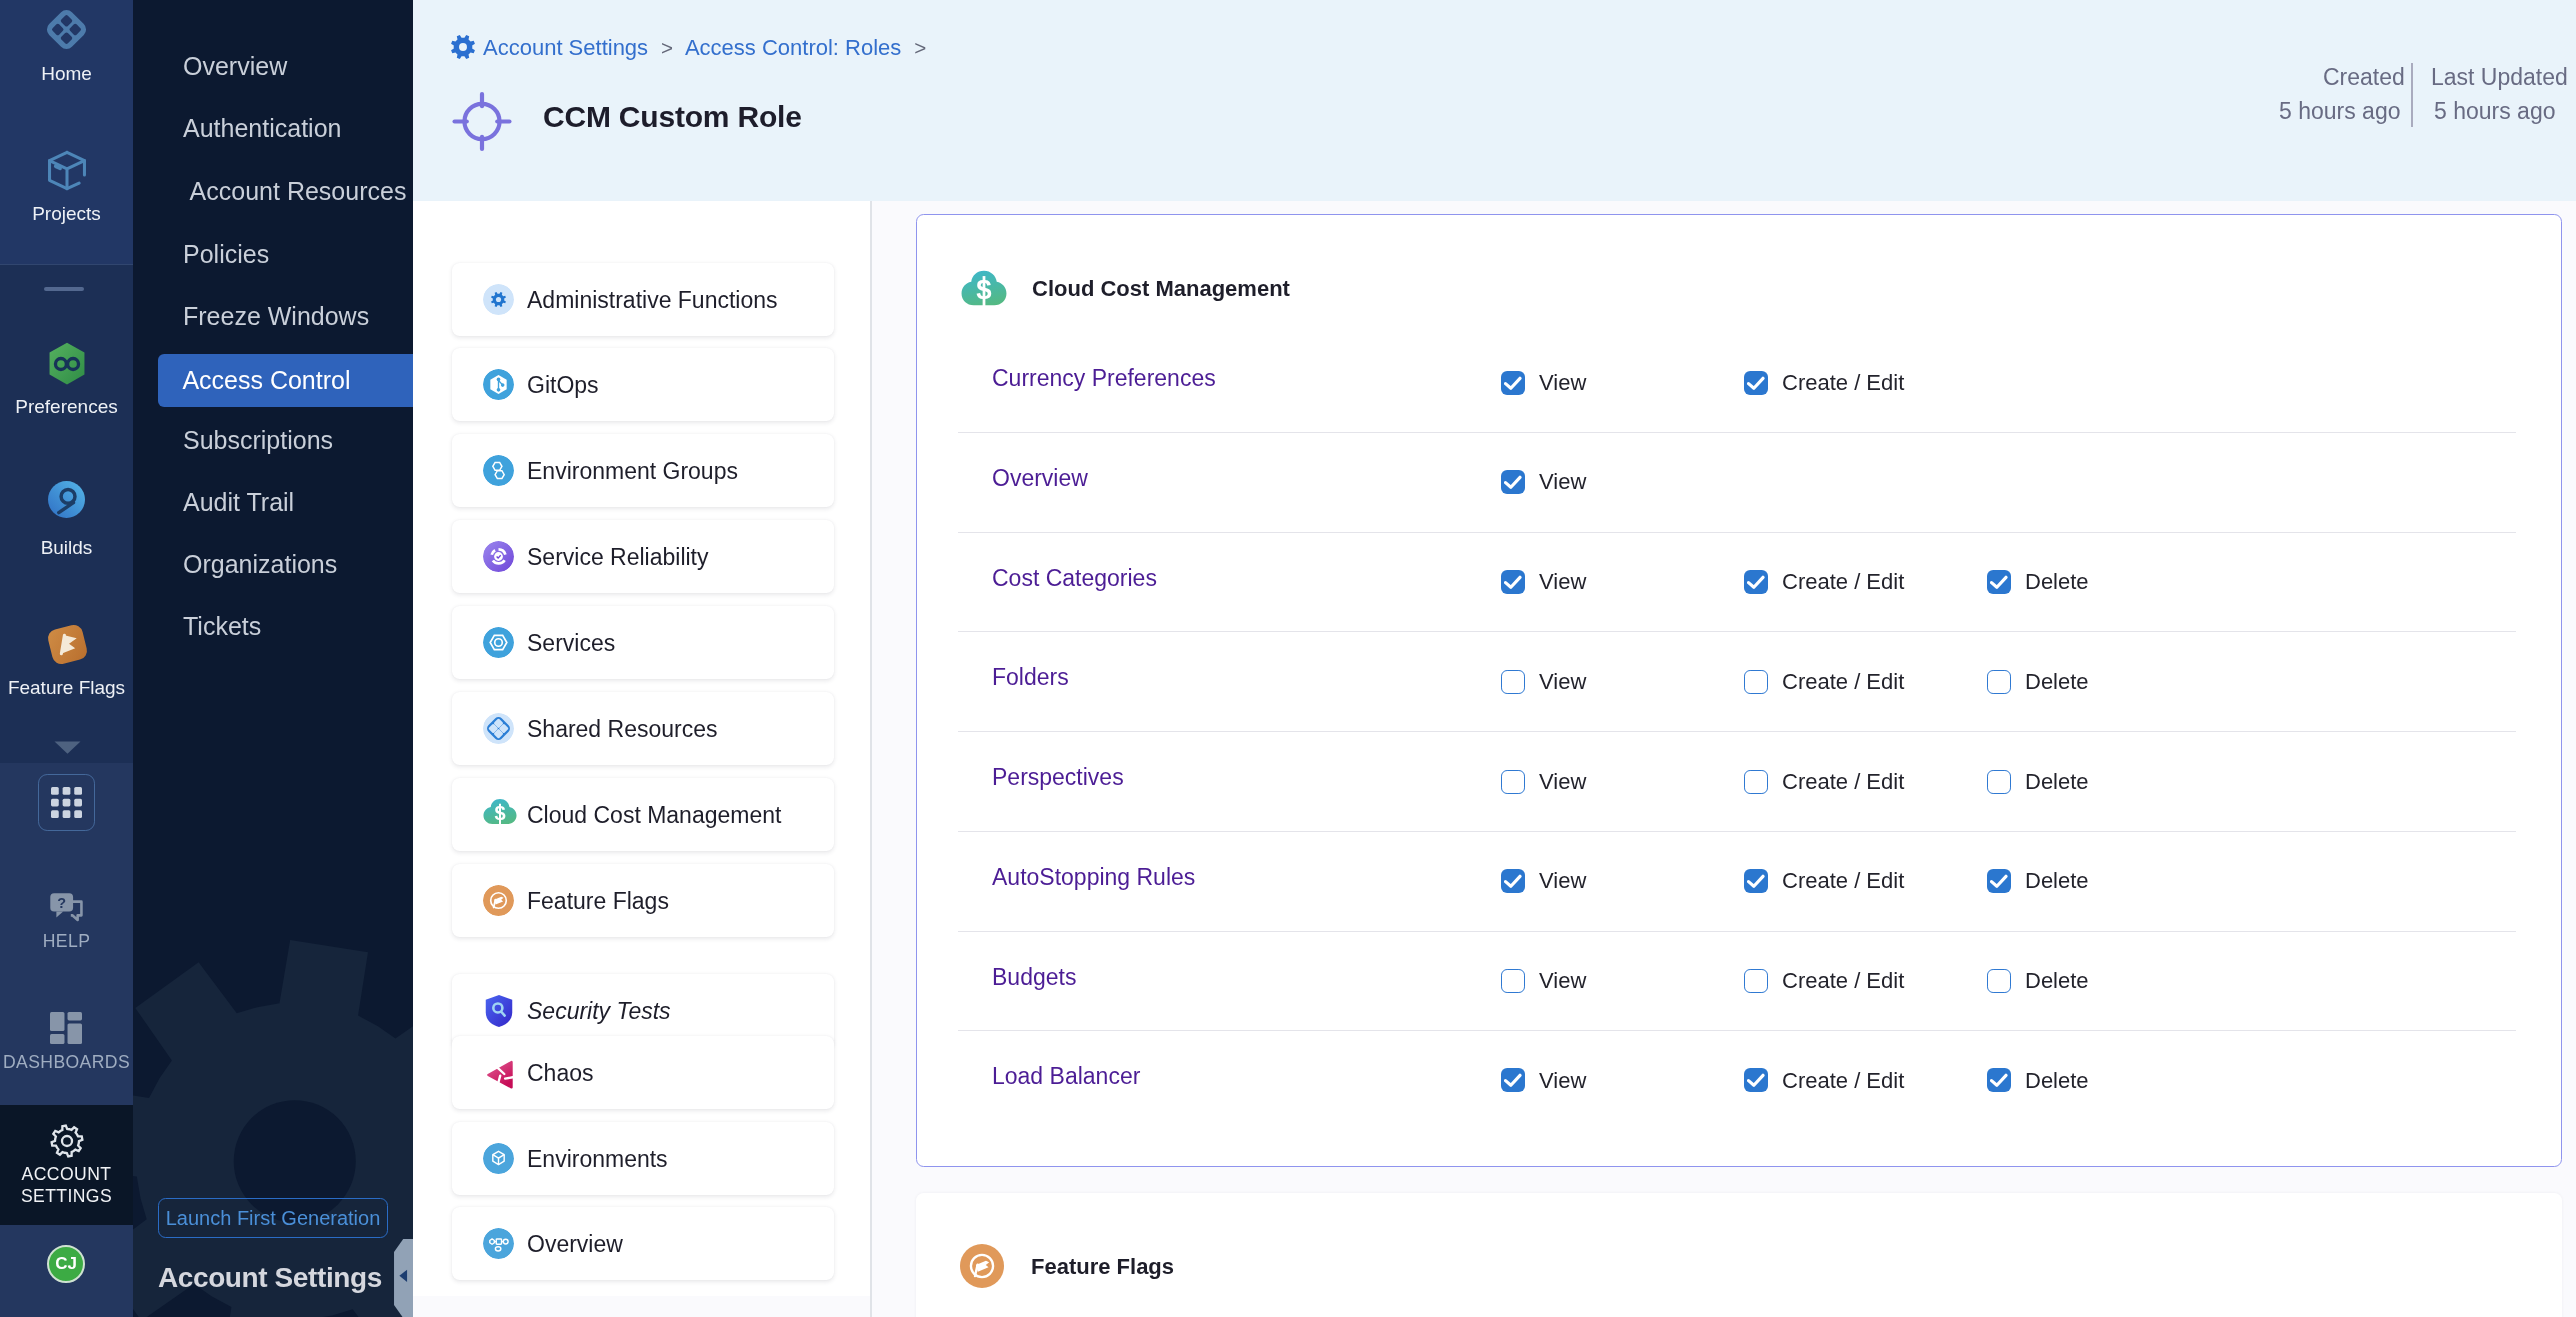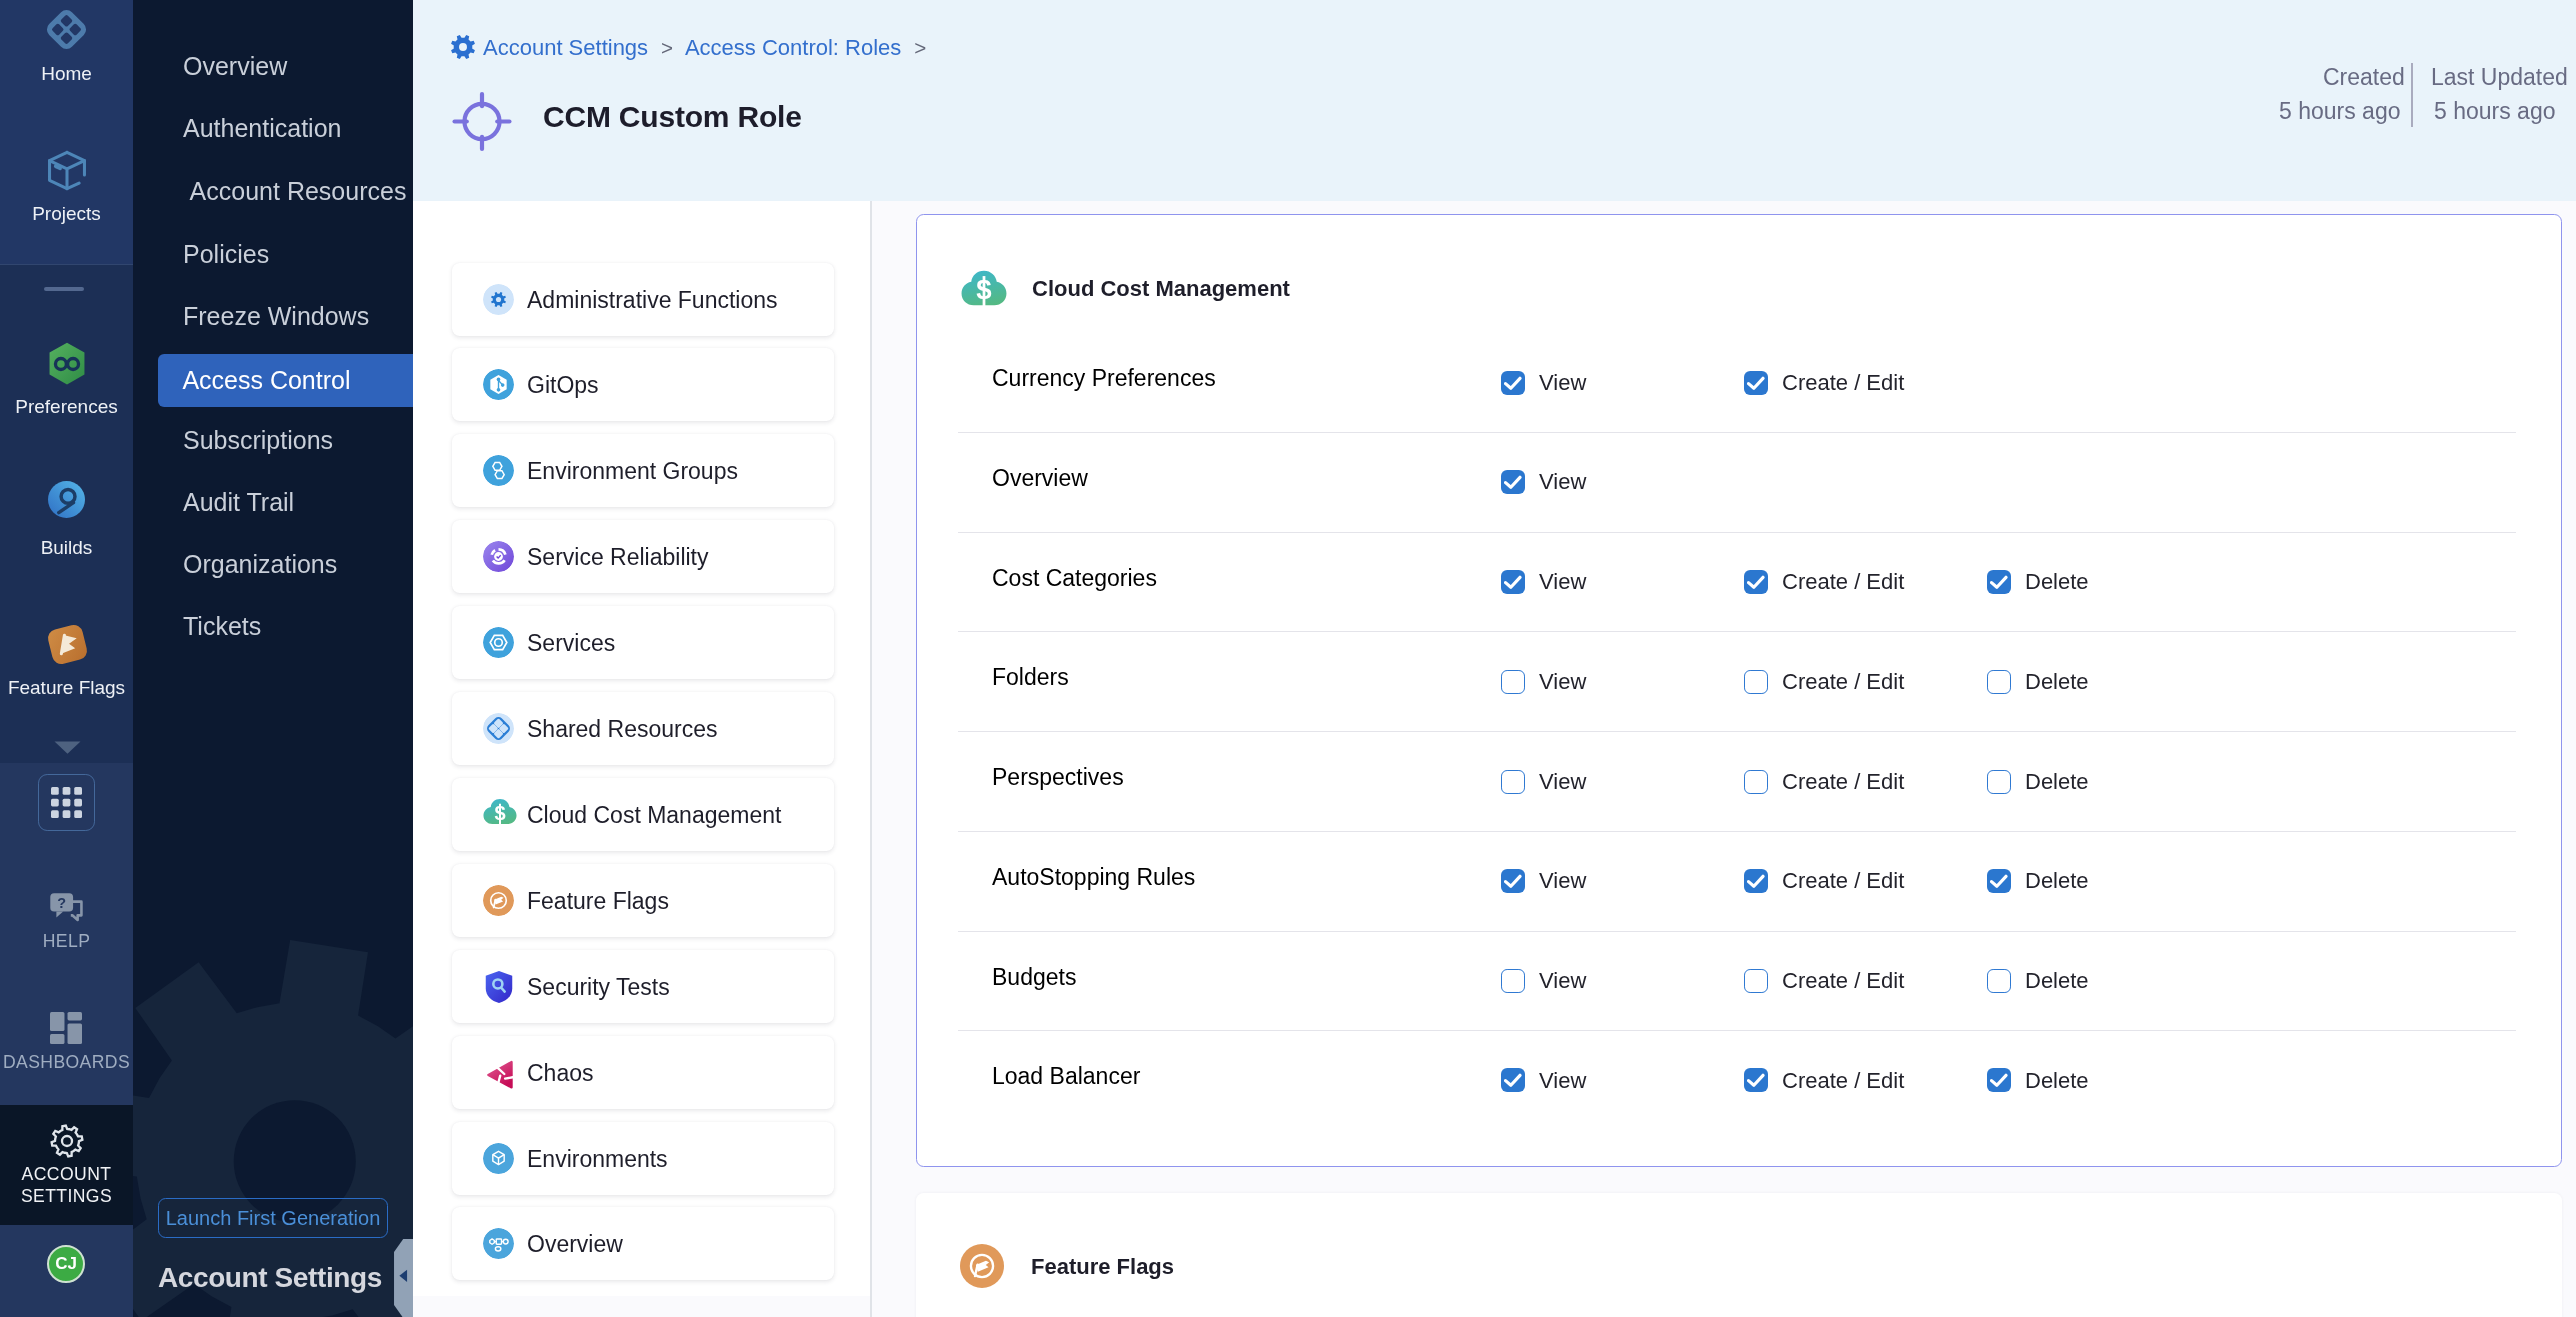--- a/index.html
+++ b/index.html
@@ -34,21 +34,21 @@
   #leftcol { position:absolute; left:413px; top:201px; width:457px; height:1095px; background:#ffffff; }
   #vdiv { position:absolute; left:870px; top:201px; width:1.5px; height:1117px; background:#e0e3e8; }
   .rescard { position:absolute; left:39px; width:382px; height:73px; background:#ffffff; border-radius:7.6px; box-shadow:0 1.5px 4.6px rgba(40,41,61,0.10), 0 0 1.5px rgba(40,41,61,0.06); }
   .rescard .ric { position:absolute; left:31px; top:20.6px; width:31px; height:31px; border-radius:50%; }
   .rescard .rlb { position:absolute; left:75px; top:0; height:73px; line-height:74px; font-size:23px; color:#1e1e2a; }
 
   
   #ccmcard { position:absolute; left:916px; top:214px; width:1646px; height:953px; background:#ffffff; border:1.5px solid #8f94ee; border-radius:7.6px; }
   #ffcard { position:absolute; left:916px; top:1193px; width:1646px; height:153px; background:#ffffff; border-radius:7.6px; box-shadow:0 0.8px 3.1px rgba(40,41,61,0.06); }
   .cardtitle { font-size:22px; font-weight:bold; color:#1e1e2a; }
-  .rowlbl { position:absolute; left:75px; font-size:23px; font-weight:500; color:#000000; }
+  .rowlbl { position:absolute; left:75px; font-size:23px; font-weight:500; color:#4c1d95; }
   .rsep { position:absolute; left:41px; width:1558px; height:0.8px; background:#e4e4ea; }
   .cb { position:absolute; width:24.4px; height:24.4px; border-radius:6.1px; }
   .cb.on { background:#2b77cf; }
   .cb.off { background:#ffffff; border:1.5px solid #2f79d2; }
   .cb svg { position:absolute; left:3.1px; top:4.6px; }
   .cblbl { position:absolute; font-size:22px; color:#23232c; }
 </style>
 </head>
 <body>
 
@@ -311,21 +311,21 @@
   <div class="rescard" style="top:663px;">
     <svg class="ric" width="31" height="31" viewBox="0 0 41 41">
       <circle cx="20.5" cy="20.5" r="20.5" fill="#e0995a"></circle>
       <circle cx="20.5" cy="20.5" r="10.3" fill="none" stroke="#ffffff" stroke-width="2.2"></circle>
       <path d="M14.8 19.6 L24.2 15.6 L27.2 17.0 L24.0 19.6 L26.6 21.8 L16.6 25.8 Z" fill="#ffffff"></path>
       <path d="M16.4 19.2 L14.0 29.8" stroke="#ffffff" stroke-width="2.2" stroke-linecap="round"></path>
     </svg>
     <div class="rlb">Feature Flags</div>
   </div>
 
-  <div class="rescard" style="top:749px;">
+  <div class="rescard" style="top:773px;font-style:italic;">
     <svg class="abs" style="left:33px;top:20px;" width="28" height="34" viewBox="0 0 37 44">
       <path d="M18.5 1 L36 7 L36 24 C36 33.5 28.6 40.5 18.5 43.2 C8.4 40.5 1 33.5 1 24 L1 7 Z" fill="url(#gsts)"></path>
       <circle cx="17" cy="18" r="6" fill="none" stroke="#9fd4f3" stroke-width="3.4"></circle>
       <path d="M21.5 23 L26 28" stroke="#9fd4f3" stroke-width="3.4" stroke-linecap="round"></path>
     </svg>
     <div class="rlb">Security Tests</div>
   </div>
 
   <div class="rescard" style="top:835px;">
     <svg class="abs" style="left:31px;top:20.6px;" width="32" height="32" viewBox="0 0 42 42">

